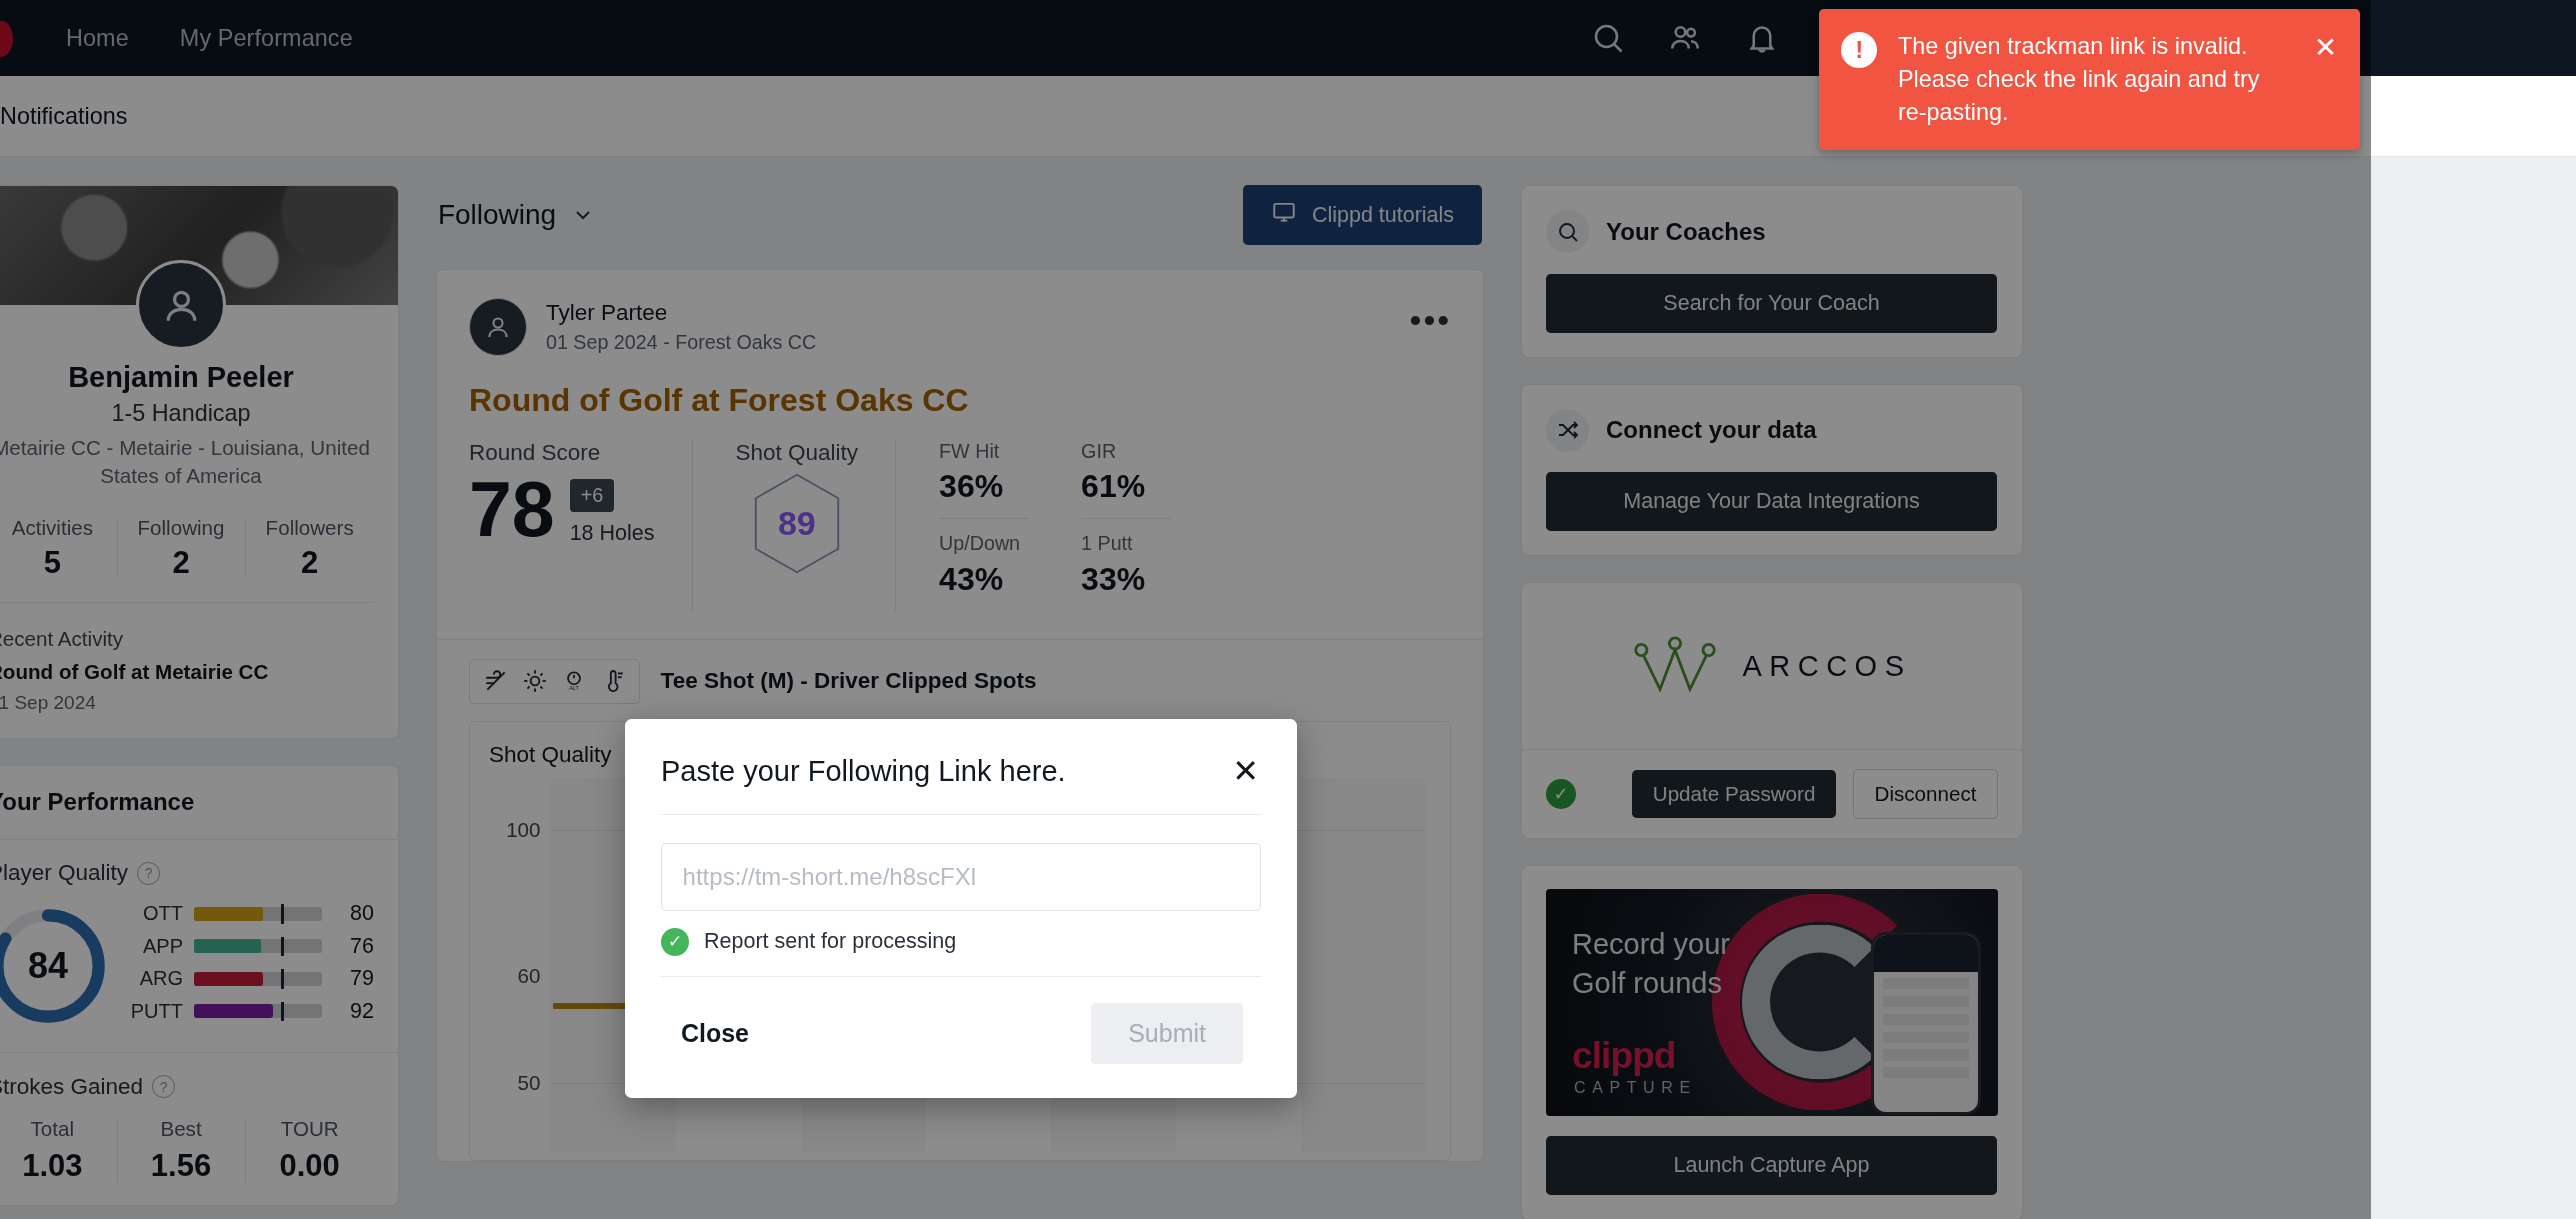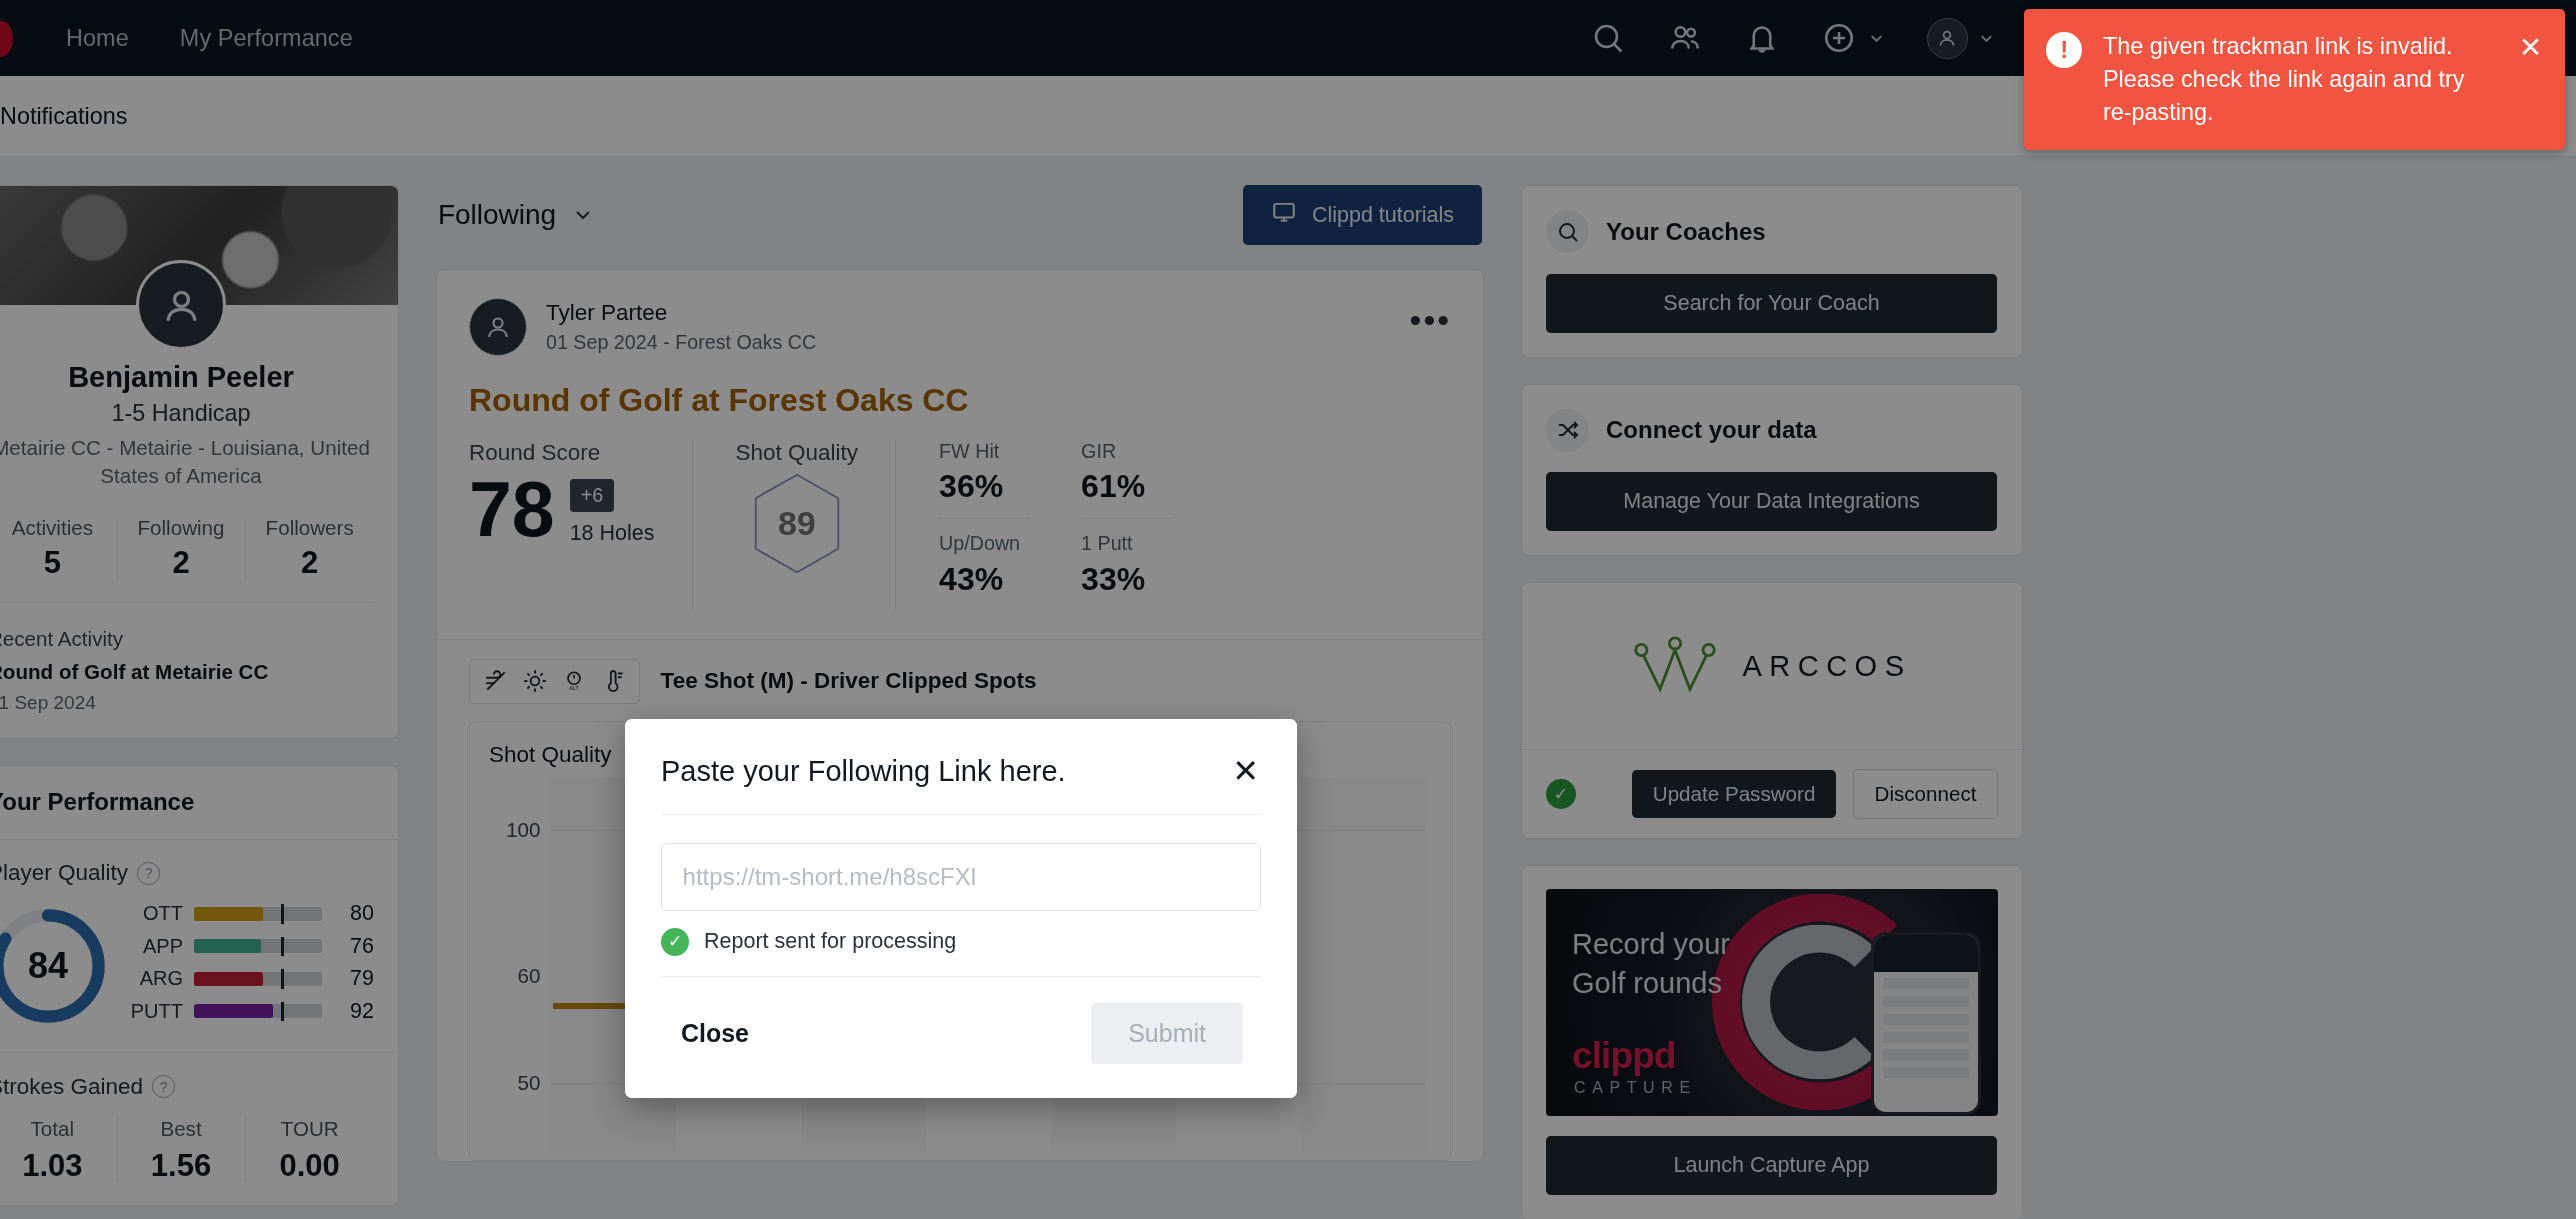--- a/index.html
+++ b/index.html
@@ -2,21 +2,21 @@
 <html style="font-size:15px"><head>
 <meta charset="utf-8">
 <style>
   * { box-sizing: border-box; margin: 0; padding: 0; }
   html, body {
     width: 2576px; height: 1220px;
     font-family: "Liberation Sans", sans-serif;
     background: #eceef1;
     overflow: hidden;
   }
-  #root { position: relative; width: 2576px; height: 1220px; }
+  #root { position: relative; width: 2371px; height: 1220px; }
 
   
   .page-layer { position: absolute; inset: 0; }
   .dim-mask {
     position: absolute; inset: 0;
     background: rgba(0,0,0,0.45);
     z-index: 500;
   }
 
   
@@ -202,21 +202,21 @@
   .score-side { display: flex; flex-direction: column; gap: 9.4px; }
   .score-badge {
     background: #3c4450; color: #fff; font-size: 19.7px; border-radius: 3.7px;
     padding: 4.7px 11.2px; align-self: flex-start;
   }
   .score-holes { font-size: 21.5px; color: #2a313a; }
   .hexwrap { display: flex; justify-content: center; margin-top: 5.6px; }
   .hex { position: relative; width: 94px; height: 105px; }
   .hex .num {
     position: absolute; inset: 0; display: flex; align-items: center; justify-content: center;
-    font-size: 34px; font-weight: 700; color: #737373;
+    font-size: 34px; font-weight: 700; color: #8b5cf6;
   }
   .mini-grid {
     display: grid; grid-template-columns: 90px 90px; gap: 0 52px; align-self: flex-start;
   }
   .mini-cell { padding: 0 0 13px 0; }
   .mini-cell.bottom { border-top: 0.9px solid #e6e9ec; padding-top: 13px; }
   .mini-label { font-size: 19.7px; color: #5b6470; }
   .mini-value { font-size: 32px; font-weight: 700; color: #111820; margin-top: 5.6px; }
 
   

